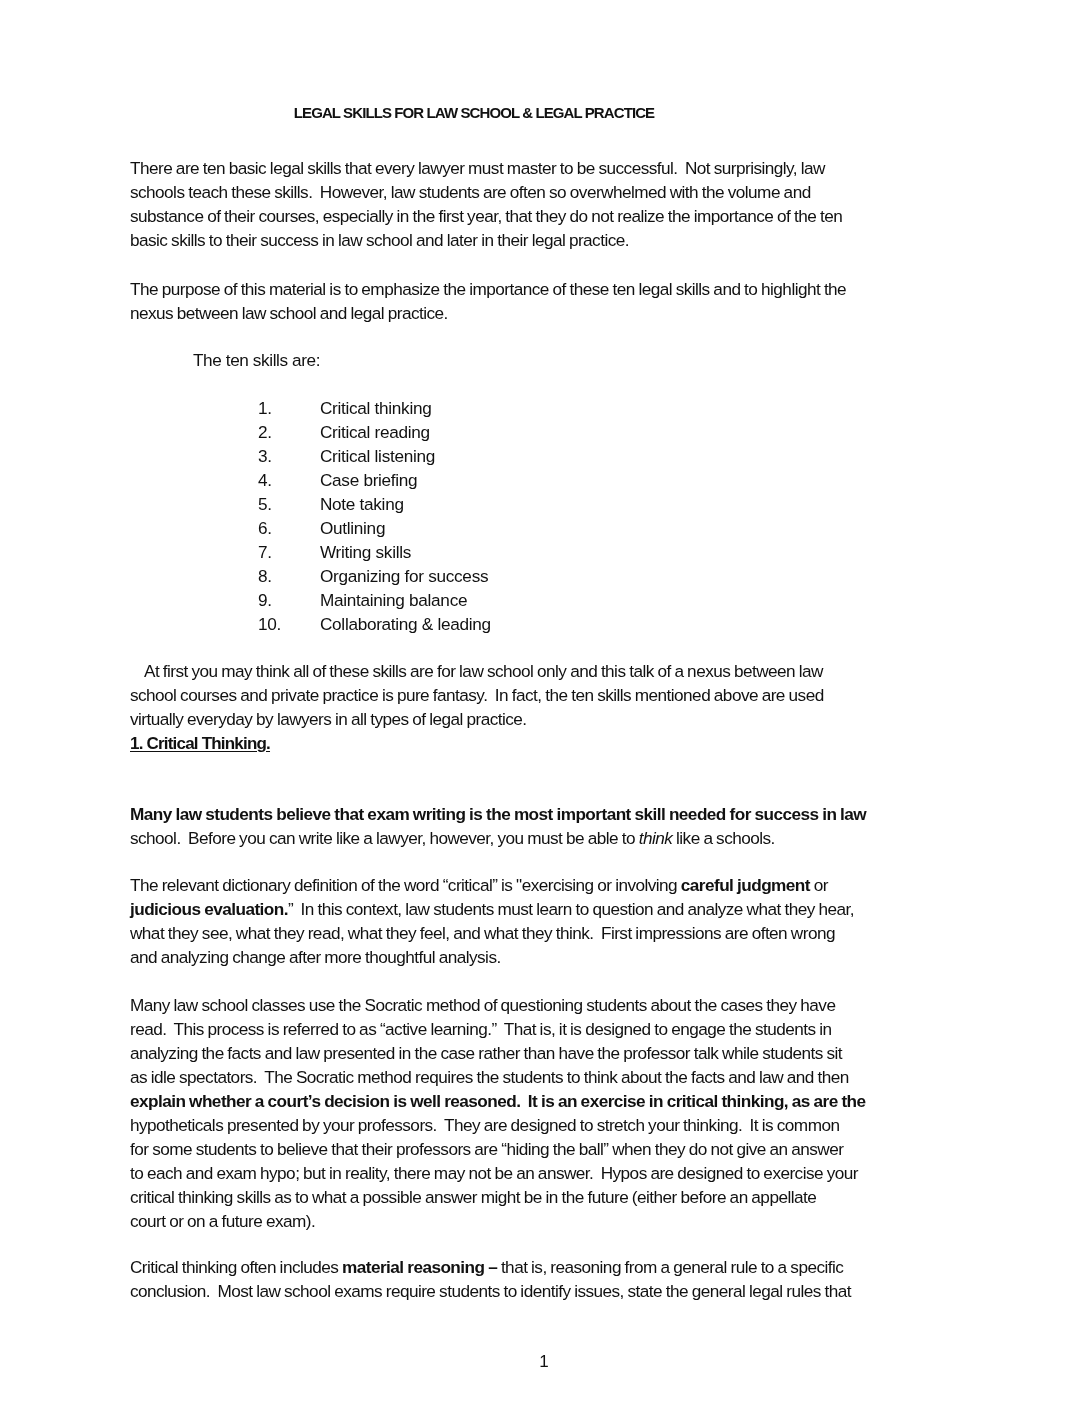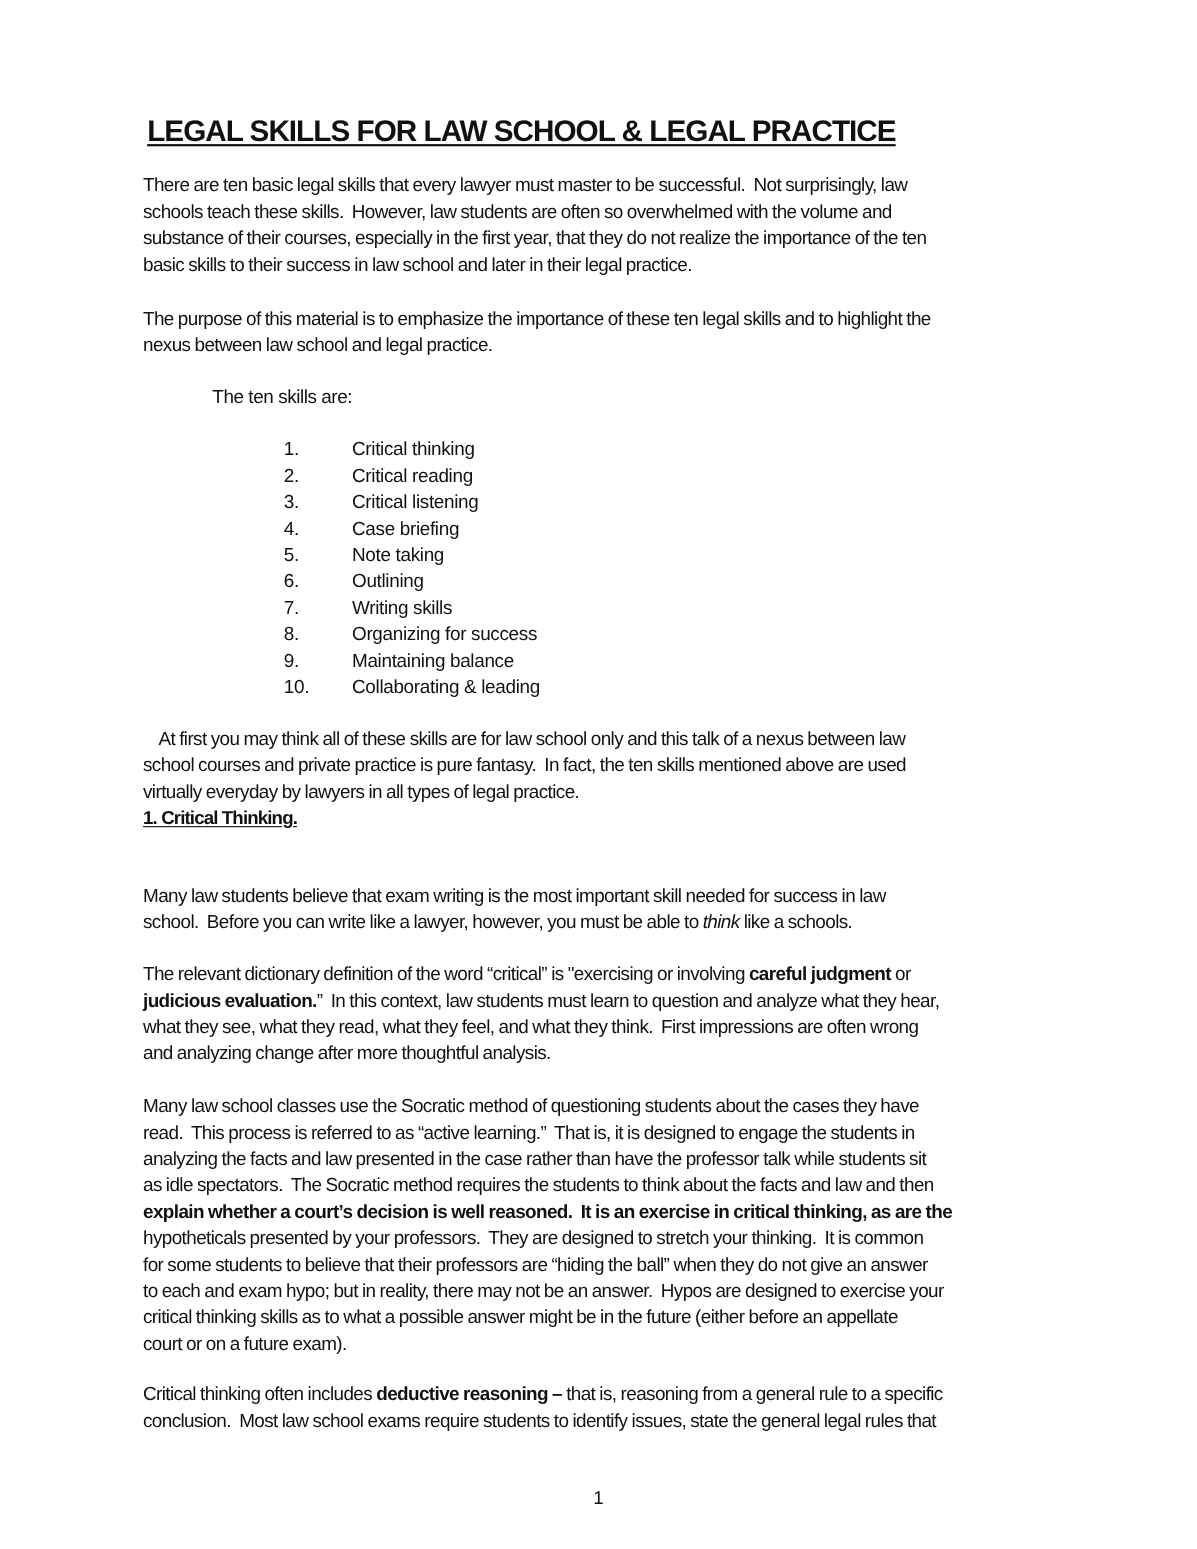--- a/index.html
+++ b/index.html
@@ -3,21 +3,21 @@
 <meta charset="utf-8">
 <style>
   html, body { margin: 0; padding: 0; background: #ffffff; }
   body {
     width: 1088px; height: 1408px; position: relative; overflow: hidden;
     font-family: "Liberation Sans", sans-serif; color: #111111;
   }
   .page { position: absolute; left: 0; top: 0; width: 1088px; height: 1408px; background: #fff; }
   .title {
     position: absolute; top: 104px; left: 0; width: 948px; text-align: center;
-    font-weight: bold; font-size: 27px; letter-spacing: -0.9px; text-decoration: underline;
+    font-weight: bold; font-size: 15px; letter-spacing: -0.9px; 
     text-underline-offset: 3px;
   }
   .para { position: absolute; left: 130px; }
   .para .ln { display: block; height: 24px; font-size: 17.2px; white-space: nowrap; letter-spacing: -0.55px; word-spacing: -0.5px; line-height: 24px; }
   .intro-label { position: absolute; left: 193px; top: 348px; font-size: 17.2px; letter-spacing: -0.4px; line-height: 24px; }
   .skills { position: absolute; left: 258px; top: 396px; }
   .skill { display: block; height: 24px; line-height: 24px; font-size: 17.2px; position: relative; white-space: nowrap; letter-spacing: -0.3px; }
   .skill .num { position: absolute; left: 0; }
   .skill .lbl { position: absolute; left: 62px; }
   .heading { position: absolute; left: 130px; top: 732px; font-weight: bold; font-size: 17px; letter-spacing: -0.8px; text-decoration: underline; text-underline-offset: 2px; line-height: 24px; }
@@ -91,21 +91,21 @@
 
   <div class="para" style="top:659px">
     <span class="ln" style="white-space: pre; margin-left: 14px;">At first you may think all of these skills are for law school only and this talk of a nexus between law</span>
     <span class="ln" style="white-space: pre;">school courses and private practice is pure fantasy.  In fact, the ten skills mentioned above are used</span>
     <span class="ln" style="white-space: pre;">virtually everyday by lawyers in all types of legal practice.</span>
   </div>
 
   <div class="heading">1.  Critical Thinking.</div>
 
   <div class="para" style="top:802px">
-    <span class="ln" style="white-space: pre;">Many law students believe that exam writing is the most important skill needed for success in law</span>
+    <span class="ln" style="white-space: pre; font-weight: bold;">Many law students believe that exam writing is the most important skill needed for success in law</span>
     <span class="ln" style="white-space: pre;"><span style="white-space: pre;">school.  Before you can write like a lawyer, however, you must be able to </span><i style="white-space: pre;">think</i><span style="white-space: pre;"> like a schools.</span></span>
   </div>
 
   <div class="para" style="top:873px">
     <span class="ln" style="white-space: pre;"><span style="white-space: pre;">The relevant dictionary definition of the word “critical” is "exercising or involving </span><b style="white-space: pre;">careful judgment</b><span style="white-space: pre;"> or</span></span>
     <span class="ln" style="white-space: pre;"><b style="white-space: pre;">judicious evaluation.</b><span style="white-space: pre;">”  In this context, law students must learn to question and analyze what they hear,</span></span>
     <span class="ln" style="white-space: pre;">what they see, what they read, what they feel, and what they think.  First impressions are often wrong</span>
     <span class="ln" style="white-space: pre;">and analyzing change after more thoughtful analysis.</span>
   </div>
 
@@ -116,18 +116,18 @@
     <span class="ln" style="white-space: pre;">as idle spectators.  The Socratic method requires the students to think about the facts and law and then</span>
     <span class="ln" style="white-space: pre; font-weight: bold;">explain whether a court’s decision is well reasoned.  It is an exercise in critical thinking, as are the</span>
     <span class="ln" style="white-space: pre;">hypotheticals presented by your professors.  They are designed to stretch your thinking.  It is common</span>
     <span class="ln" style="white-space: pre;">for some students to believe that their professors are “hiding the ball” when they do not give an answer</span>
     <span class="ln" style="white-space: pre;">to each and exam hypo; but in reality, there may not be an answer.  Hypos are designed to exercise your</span>
     <span class="ln" style="white-space: pre;">critical thinking skills as to what a possible answer might be in the future (either before an appellate</span>
     <span class="ln" style="white-space: pre;">court or on a future exam).</span>
   </div>
 
   <div class="para" style="top:1255px">
-    <span class="ln" style="white-space: pre;"><span style="white-space: pre;">Critical thinking often includes </span><b style="white-space: pre;">deductive reasoning –</b><span style="white-space: pre;"> that is, reasoning from a general rule to a specific</span></span>
+    <span class="ln" style="white-space: pre;"><span style="white-space: pre;">Critical thinking often includes </span><b style="white-space: pre;">material reasoning –</b><span style="white-space: pre;"> that is, reasoning from a general rule to a specific</span></span>
     <span class="ln" style="white-space: pre;">conclusion.  Most law school exams require students to identify issues, state the general legal rules that</span>
   </div>
 
   <div class="pagenum">1</div>
 </div>
 
 </body></html>

